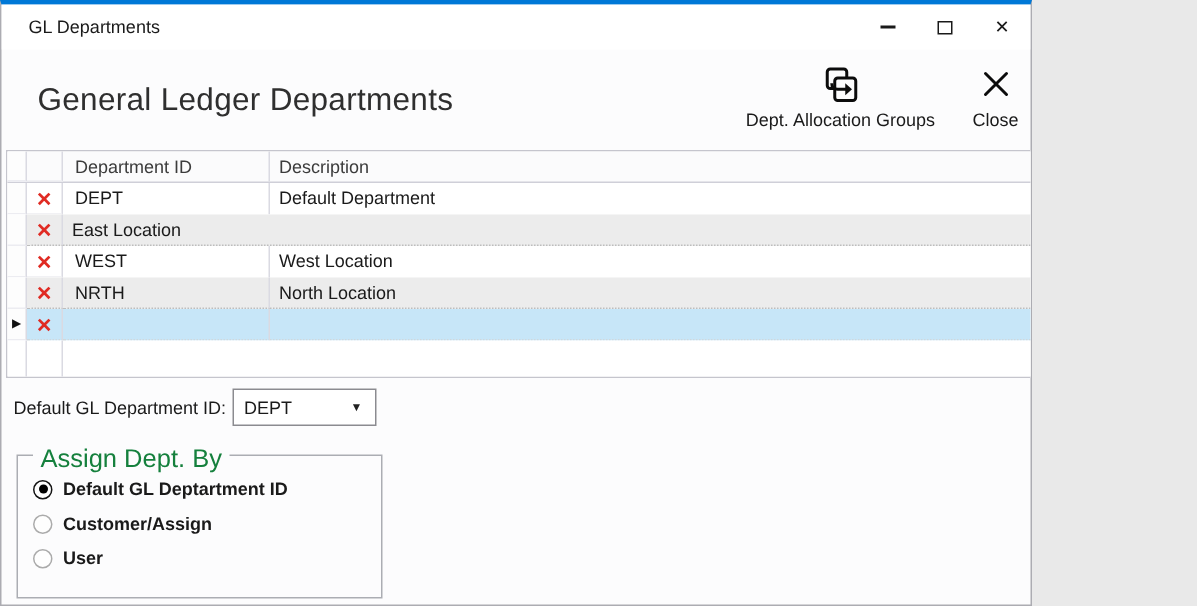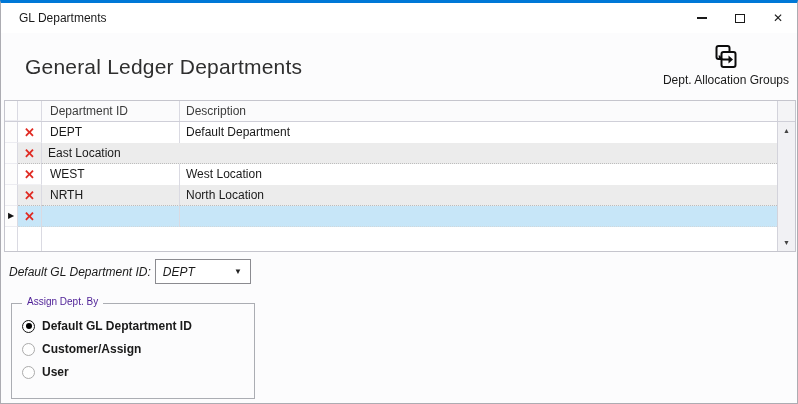--- a/index.html
+++ b/index.html
@@ -1,31 +1,31 @@
 <!DOCTYPE html>
 <html><head>
 <meta charset="utf-8">
 <style>
   * { margin:0; padding:0; box-sizing:border-box; }
   html,body { background:#e9e9e9; font-family:"Liberation Sans", sans-serif; }
   .window {
-    position:relative; width:798px; height:404px; background:#fcfcfd;
+    position:relative; width:688px; height:404px; background:#fcfcfd;
     border:1px solid #acacb2; border-top:3px solid #0078d7; overflow:hidden;
   }
   
   .titlebar { position:absolute; left:0; top:0; width:100%; height:30px; background:#ffffff; display:flex; align-items:center; }
   .titlebar-title { font-size:12px; color:#1a1a1a; padding-left:18px; flex:1; }
   .win-controls { display:flex; height:100%; }
   .win-btn { width:38px; height:100%; display:flex; align-items:center; justify-content:center; cursor:default; }
   .glyph-min { width:10px; height:2px; background:#1a1a1a; }
   .glyph-max { width:10px; height:9px; border:1.5px solid #1a1a1a; }
   .glyph-close { font-size:12px; color:#1a1a1a; line-height:1; }
   
   .page-title { position:absolute; left:24px; top:52px; font-size:21px; font-weight:400; color:#2f2f2f; letter-spacing:0.2px; }
-  .toolbar { position:absolute; top:37px; right:5px; display:flex; align-items:flex-end; gap:19px;flex-direction:column; }
+  .toolbar { position:absolute; top:37px; right:5px; display:flex; align-items:flex-end; gap:19px; }
   .tool-btn { display:flex; flex-direction:column; align-items:center; gap:3px; padding:2px 3px; font-size:12px; color:#1a1a1a; }
   .tool-icon { height:28px; display:flex; align-items:center; justify-content:center; }
   
   .grid { position:absolute; left:3px; top:97px; width:792px; height:152px; background:#ffffff; border:1px solid #c5c5cd; display:flex; flex-direction:column; font-size:12px; color:#1a1a1a; }
   .g-header { display:flex; height:21px; background:#fbfbfc; border-bottom:1px solid #cfcfd8; color:#3c3c3c; }
   .g-header .cell { line-height:20px; }
   .g-body { flex:1; display:flex; }
   .g-rows { flex:1; display:flex; flex-direction:column; }
   .g-row { display:flex; height:21px; background:#ffffff; }
   .g-row.alt .c-id, .g-row.alt .c-desc, .g-row.alt .c-del { background:#ececec; border-bottom:1px dotted #bdbdbd; }
@@ -38,27 +38,27 @@
   .row-indicator { font-size:8px; color:#111; line-height:1; }
   .delete-x { color:#e02b23; font-size:13px; font-weight:bold; line-height:1; cursor:default; }
   .g-filler { flex:1; background:#fff; display:flex; }
   .g-filler .f-ind { width:13px; border-right:1px solid #dadae2; }
   .g-filler .f-del { width:24px; border-right:1px solid #dadae2; }
   .scrollbar { width:18px; background:#f1f1f4; border-left:1px solid #d3d3db; display:flex; flex-direction:column; }
   .scroll-btn { height:17px; display:flex; align-items:center; justify-content:center; font-size:7px; color:#444; }
   .scroll-track { flex:1; }
   .h-scrollcell { width:18px; border-left:1px solid #d3d3db; background:#f4f4f6; }
   
-  .combo-row { position:absolute; left:8px; top:256px; display:flex; align-items:center;font-style:italic; }
+  .combo-row { position:absolute; left:8px; top:256px; display:flex; align-items:center; }
   .combo-label { font-size:12px; color:#1a1a1a; margin-right:4px; }
   .combo { width:96px; height:25px; background:#ffffff; border:1px solid #8b8b90; display:flex; align-items:center; padding-left:7px; font-size:12px; color:#1a1a1a; position:relative; }
   .combo-arrow { position:absolute; right:8px; font-size:8px; color:#222; }
   
   .groupbox { position:absolute; left:10px; top:300px; width:244px; height:96px; border:1px solid #abadb3; }
-  .gb-legend { position:absolute; top:-8px; left:10px; background:#fcfcfd; padding:0 5px; font-size:10px; color:#4c1d95; }
+  .gb-legend { position:absolute; top:-8px; left:10px; background:#fcfcfd; padding:0 5px; font-size:17px; color:#15803d; }
   .gb-options { padding:15px 0 0 10px; display:flex; flex-direction:column; gap:9px; }
   .radio-opt { display:flex; align-items:center; gap:7px; font-size:12px; color:#1a1a1a;font-weight:bold; }
   .radio { width:13px; height:13px; border-radius:50%; border:1px solid #ababab; background:#fefefe; display:flex; align-items:center; justify-content:center; flex:none; }
   .radio.checked { border-color:#141414; }
   .radio.checked::after { content:""; width:6px; height:6px; border-radius:50%; background:#000; }
 </style>
 </head>
 <body>
 
 <div class="window">

